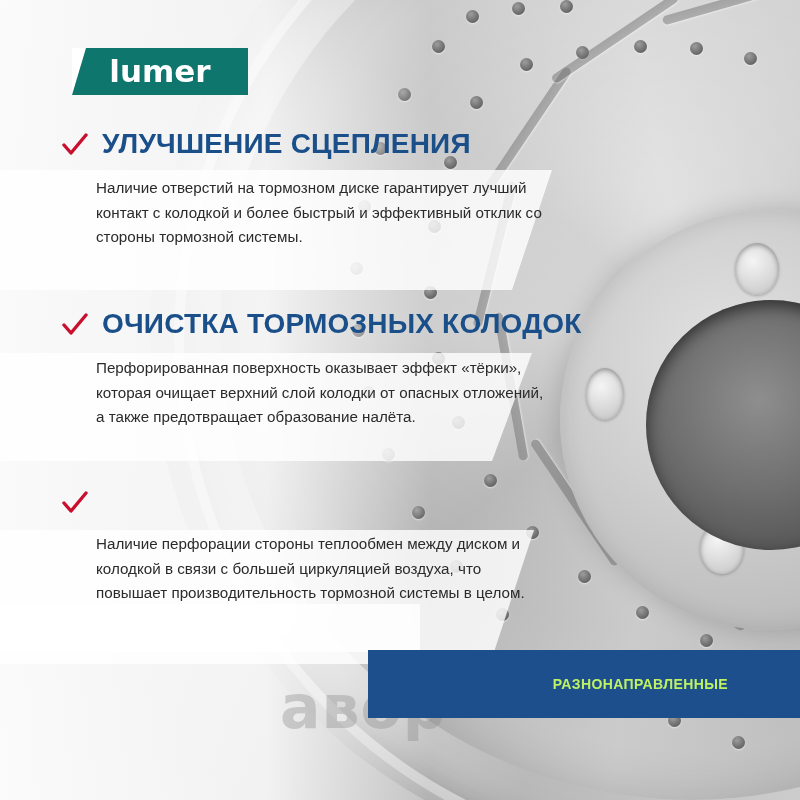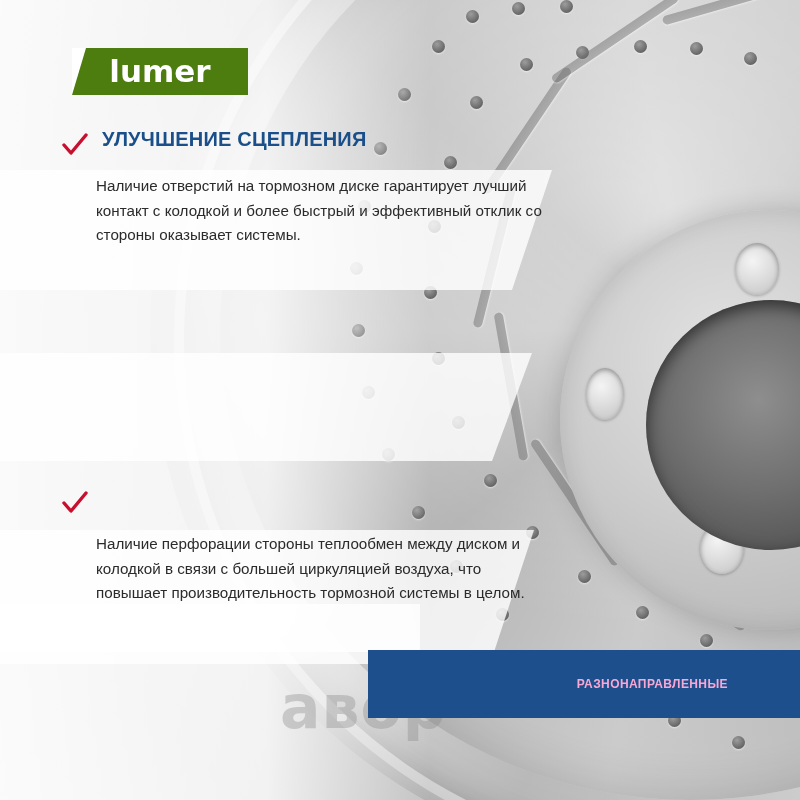--- a/index.html
+++ b/index.html
@@ -161,21 +161,21 @@
     background: linear-gradient(90deg, rgba(255,255,255,0.92) 0%, rgba(255,255,255,0.80) 62%, rgba(255,255,255,0.0) 100%);
   }
 
   
   .logo {
     position: absolute;
     left: 72px;
     top: 48px;
     width: 176px;
     height: 47px;
-    background: #4d7c0f;
+    background: #0f766e;
     display: flex;
     align-items: center;
     justify-content: center;
   }
   .logo-skew-left {
     position: absolute;
     left: 72px;
     top: 48px;
     width: 0; height: 0;
     border-top: 47px solid #ffffff;
@@ -205,21 +205,21 @@
     gap: 14px;
   }
   .check-icon {
     flex: 0 0 auto;
     width: 26px;
     height: 26px;
     margin-top: 4px;
   }
   .feature-title {
     font-family: "Liberation Sans", sans-serif;
-    font-size: 20px;
+    font-size: 28px;
     font-weight: bold;
     color: #1a4f8a;
     letter-spacing: 0.2px;
     line-height: 1.15;
     margin: 0;
     text-transform: uppercase;
   }
   .feature-body {
     margin: 16px 0 0 34px;
     font-family: "Liberation Sans", sans-serif;
@@ -238,23 +238,23 @@
     height: 68px;
     background: #1c4f8b;
     display: flex;
     flex-direction: column;
     align-items: flex-end;
     justify-content: center;
     padding-right: 72px;
     box-sizing: border-box;
   }
   .banner-line {
-    color: #f9a8d4;
+    color: #bef264;
     font-family: "Liberation Sans", sans-serif;
-    font-size: 12px;
+    font-size: 14px;
     font-weight: bold;
     letter-spacing: 0.4px;
     line-height: 1.35;
     text-transform: uppercase;
   }
 
   
   .watermark {
     position: absolute;
     left: 280px;
@@ -352,24 +352,33 @@
 
   <div class="feature f1">
     <div class="feature-head">
       <span class="check-icon">
         <svg viewBox="0 0 26 26" width="26" height="26" aria-hidden="true">
           <path d="M2 13 L9 21 L24 3" fill="none" stroke="#c8102e" stroke-width="3.4" stroke-linecap="round" stroke-linejoin="round"></path>
         </svg>
       </span>
       <h2 class="feature-title">УЛУЧШЕНИЕ СЦЕПЛЕНИЯ</h2>
     </div>
-    <p class="feature-body">Наличие отверстий на тормозном диске гарантирует лучший контакт с колодкой и более быстрый и эффективный отклик со стороны оказывает системы.</p>
+    <p class="feature-body">Наличие отверстий на тормозном диске гарантирует лучший контакт с колодкой и более быстрый и эффективный отклик со стороны тормозной системы.</p>
   </div>
 
   <div class="feature f2">
+    <div class="feature-head">
+      <span class="check-icon">
+        <svg viewBox="0 0 26 26" width="26" height="26" aria-hidden="true">
+          <path d="M2 13 L9 21 L24 3" fill="none" stroke="#c8102e" stroke-width="3.4" stroke-linecap="round" stroke-linejoin="round"></path>
+        </svg>
+      </span>
+      <h2 class="feature-title">ОЧИСТКА ТОРМОЗНЫХ КОЛОДОК</h2>
+    </div>
+    <p class="feature-body">Перфорированная поверхность оказывает эффект «тёрки», которая очищает верхний слой колодки от опасных отложений, а также предотвращает образование налёта.</p>
   </div>
 
   <div class="feature f3">
     <div class="feature-head">
       <span class="check-icon">
         <svg viewBox="0 0 26 26" width="26" height="26" aria-hidden="true">
           <path d="M2 13 L9 21 L24 3" fill="none" stroke="#c8102e" stroke-width="3.4" stroke-linecap="round" stroke-linejoin="round"></path>
         </svg>
       </span>
     </div>

